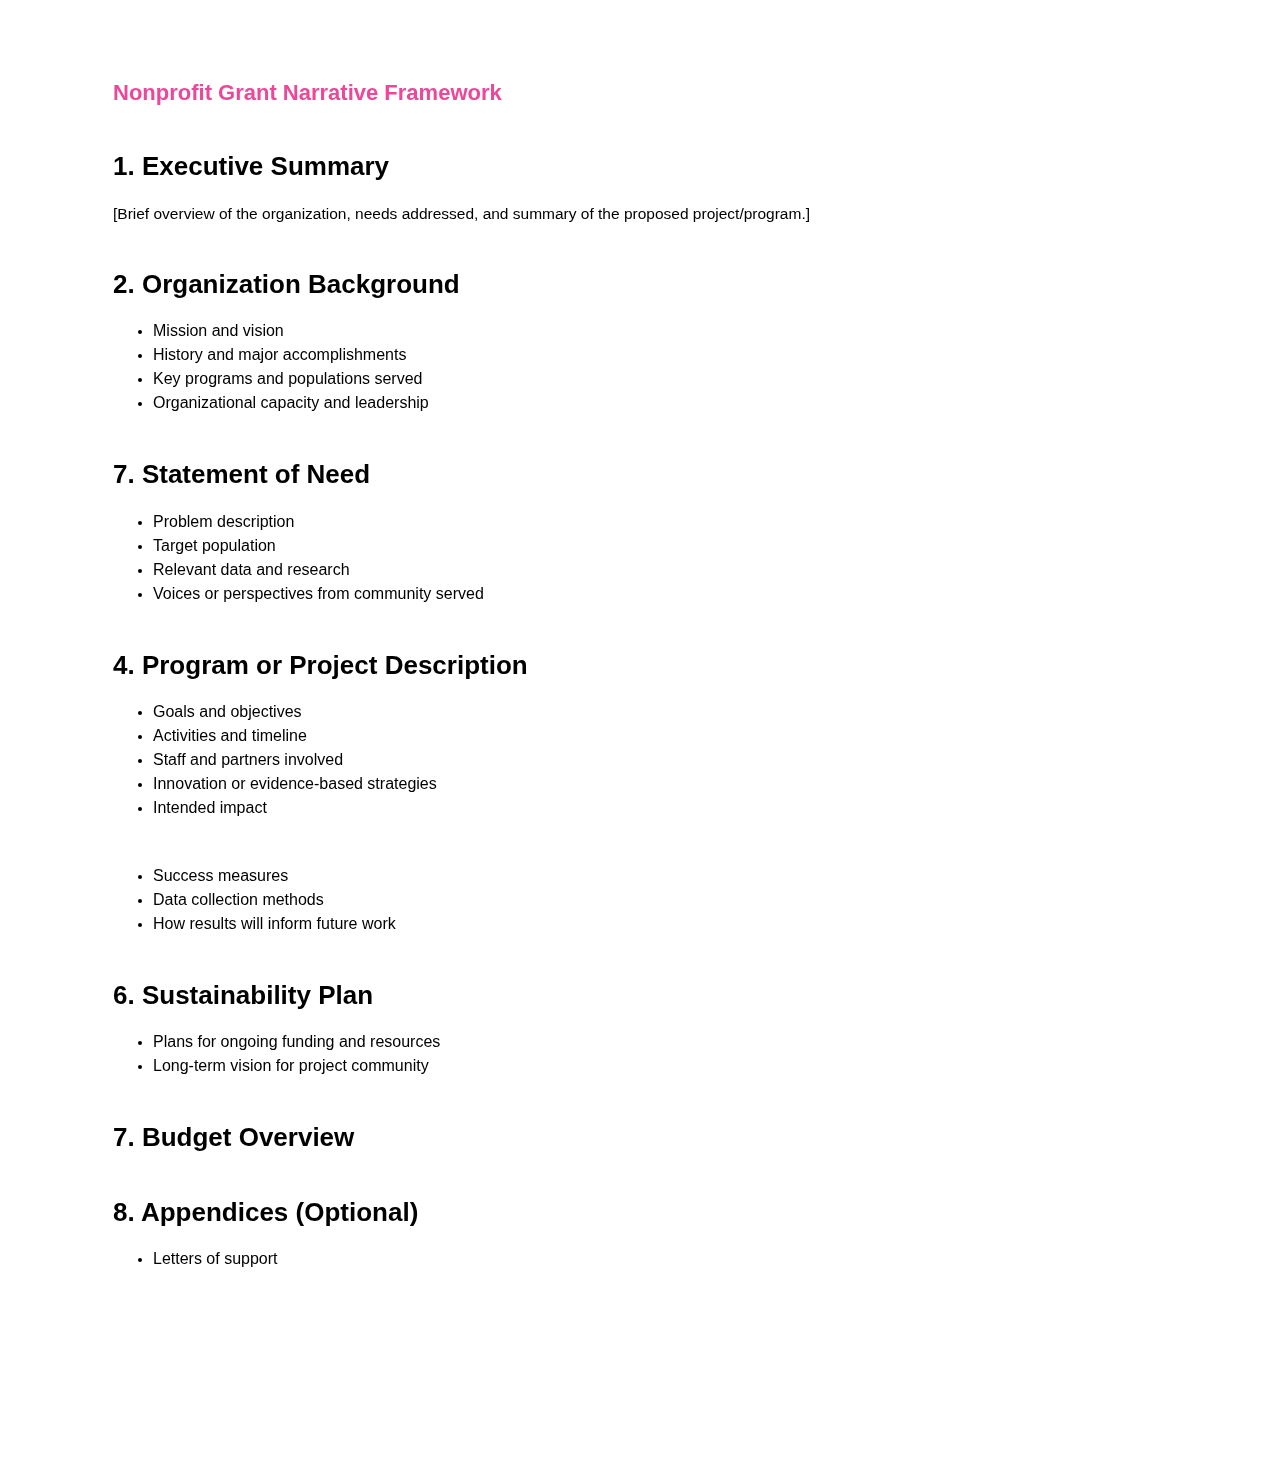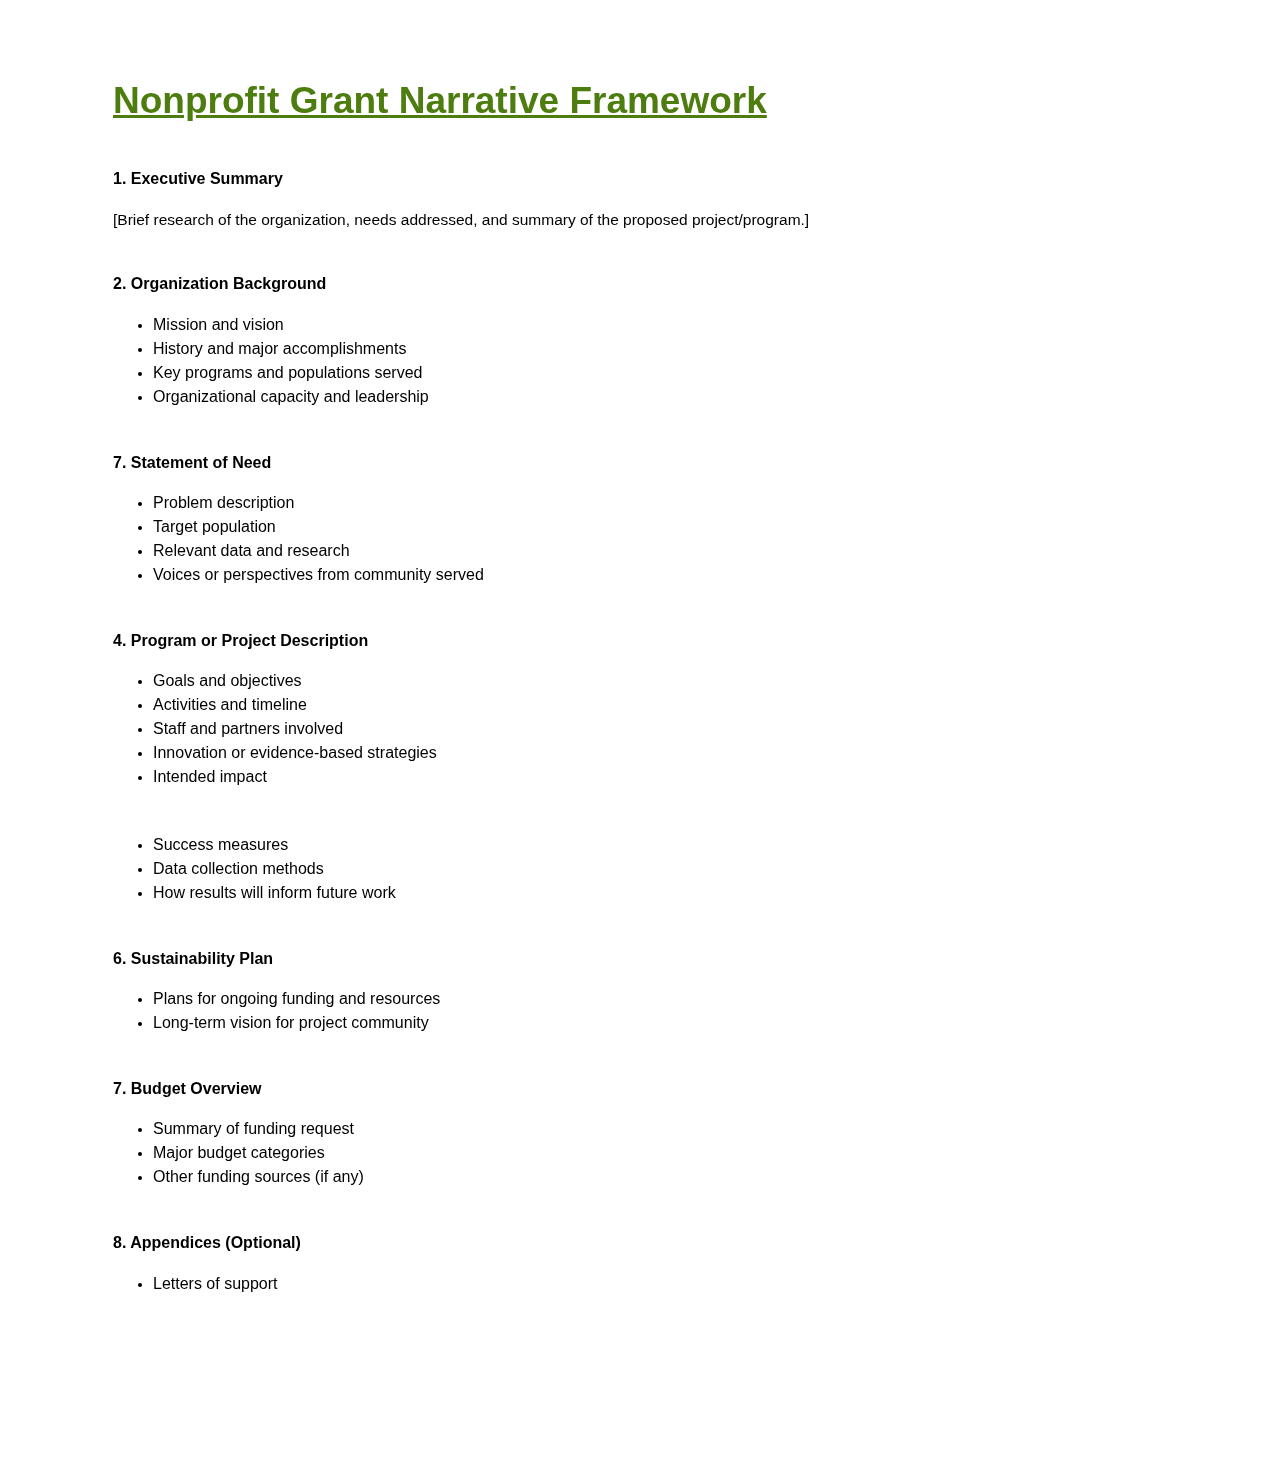--- a/index.html
+++ b/index.html
@@ -10,32 +10,31 @@
     font-family: "Liberation Sans", "DejaVu Sans", sans-serif;
   }
   .page {
     width: 1263px;
     min-height: 1471px;
     box-sizing: border-box;
     padding: 80px 120px 60px 113px;
     background: #ffffff;
   }
   h1.doc-title {
-    font-size: 37px;
+    font-size: 22px;
     font-weight: bold;
     margin: 0 0 46px 0;
     line-height: 1.15;
-    color: #4d7c0f;
-    text-decoration: underline;
+    color: #ec4899;
   }
   .section {
     margin: 0 0 44px 0;
   }
   h2.section-heading {
-    font-size: 16px;
+    font-size: 26px;
     font-weight: bold;
     margin: 0;
     line-height: 1.2;
     color: #000000;
   }
   .section p.section-paragraph {
     font-size: 15.5px;
     line-height: 1.4;
     margin: 21px 0 0 0;
     color: #000000;
@@ -56,21 +55,21 @@
 </style>
 </head>
 <body>
 
 <div class="page">
 
   <h1 class="doc-title">Nonprofit Grant Narrative Framework</h1>
 
   <div class="section">
     <h2 class="section-heading">1. Executive Summary</h2>
-    <p class="section-paragraph">[Brief research of the organization, needs addressed, and summary of the proposed project/program.]</p>
+    <p class="section-paragraph">[Brief overview of the organization, needs addressed, and summary of the proposed project/program.]</p>
   </div>
 
   <div class="section">
     <h2 class="section-heading">2. Organization Background</h2>
     <ul class="bullet-list">
       <li>Mission and vision</li>
       <li>History and major accomplishments</li>
       <li>Key programs and populations served</li>
       <li>Organizational capacity and leadership</li>
     </ul>
@@ -108,25 +107,20 @@
   <div class="section">
     <h2 class="section-heading">6. Sustainability Plan</h2>
     <ul class="bullet-list">
       <li>Plans for ongoing funding and resources</li>
       <li>Long-term vision for project community</li>
     </ul>
   </div>
 
   <div class="section">
     <h2 class="section-heading">7. Budget Overview</h2>
-    <ul class="bullet-list">
-      <li>Summary of funding request</li>
-      <li>Major budget categories</li>
-      <li>Other funding sources (if any)</li>
-    </ul>
   </div>
 
   <div class="section">
     <h2 class="section-heading">8. Appendices (Optional)</h2>
     <ul class="bullet-list">
       <li>Letters of support</li>
     </ul>
   </div>
 
 </div>

